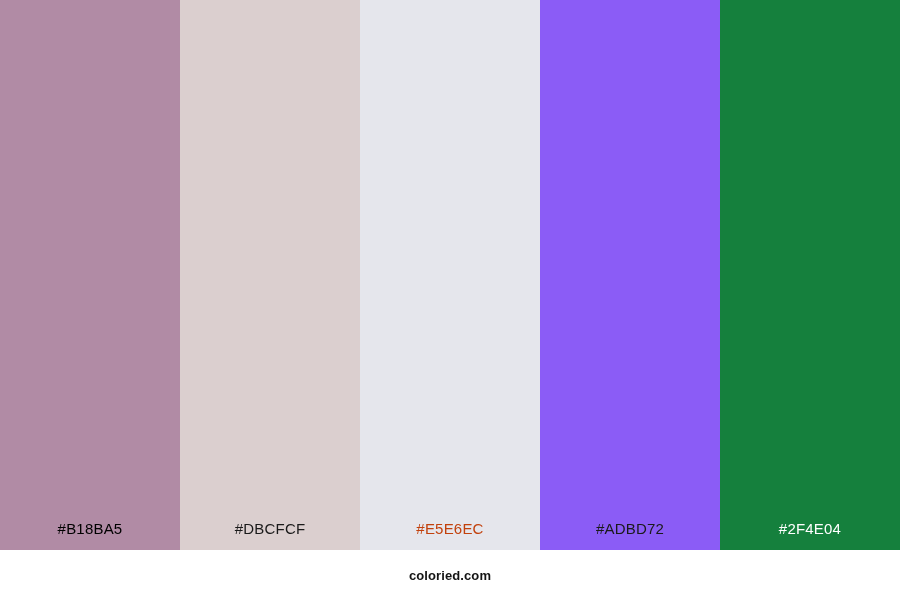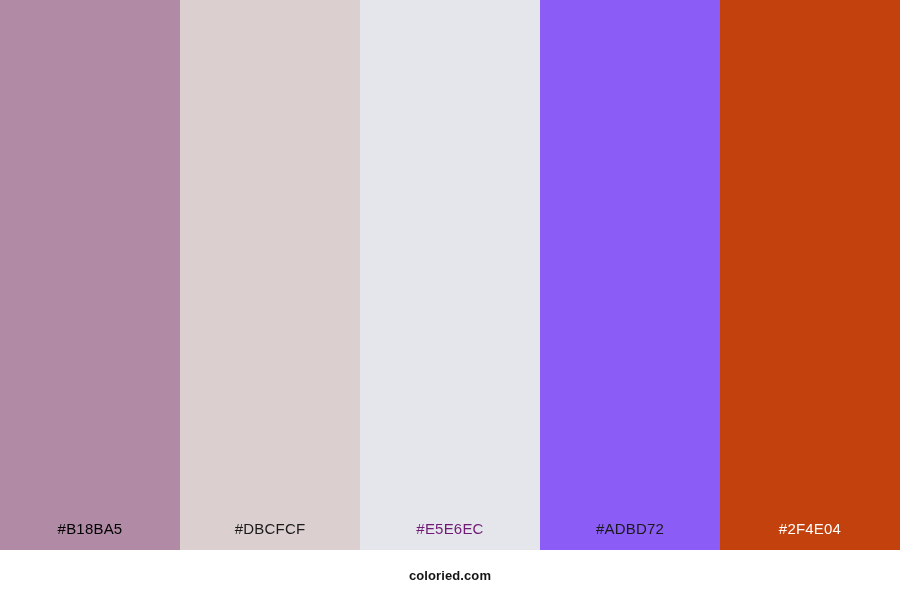--- a/index.html
+++ b/index.html
@@ -79,28 +79,28 @@
 
     <div class="swatch" style="background-color: rgb(177, 139, 165);">
       <span class="swatch-label label-dark" style="color: #000000;">#B18BA5</span>
     </div>
 
     <div class="swatch" style="background-color: rgb(219, 207, 207);">
       <span class="swatch-label label-dark" style="color: rgb(26, 26, 26);">#DBCFCF</span>
     </div>
 
     <div class="swatch" style="background-color: rgb(229, 230, 236);">
-      <span class="swatch-label label-dark" style="color: #701a75;">#E5E6EC</span>
+      <span class="swatch-label label-dark" style="color: #c2410c;">#E5E6EC</span>
     </div>
 
     <div class="swatch" style="background-color: #8b5cf6;">
       <span class="swatch-label label-dark" style="color: rgb(26, 26, 26);">#ADBD72</span>
     </div>
 
-    <div class="swatch" style="background-color: #c2410c;">
+    <div class="swatch" style="background-color: #15803d;">
       <span class="swatch-label label-light" style="color: rgb(255, 255, 255);">#2F4E04</span>
     </div>
 
   </div>
 
   <div class="footer-bar">
     <span class="footer-text">coloried.com</span>
   </div>
 
 </div>

